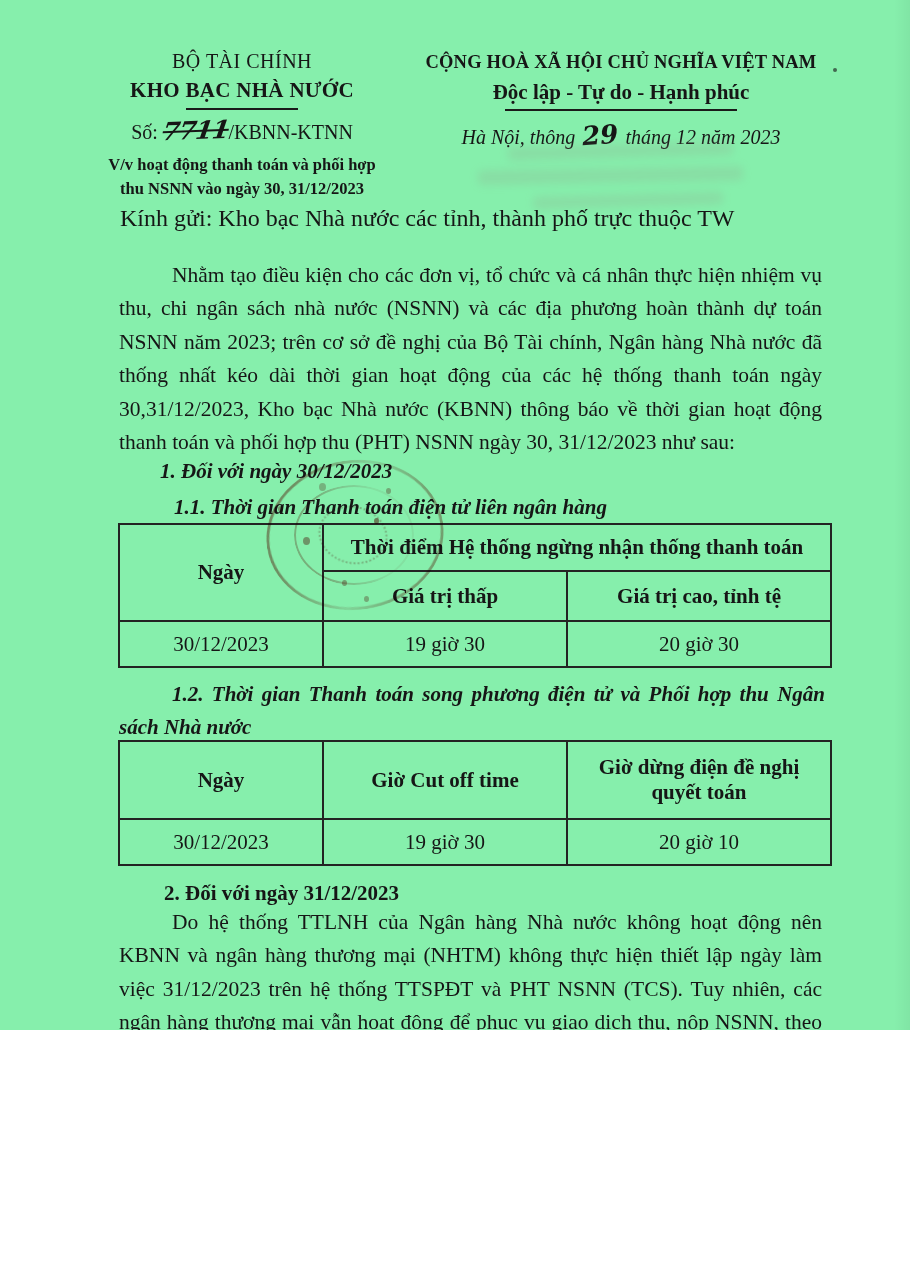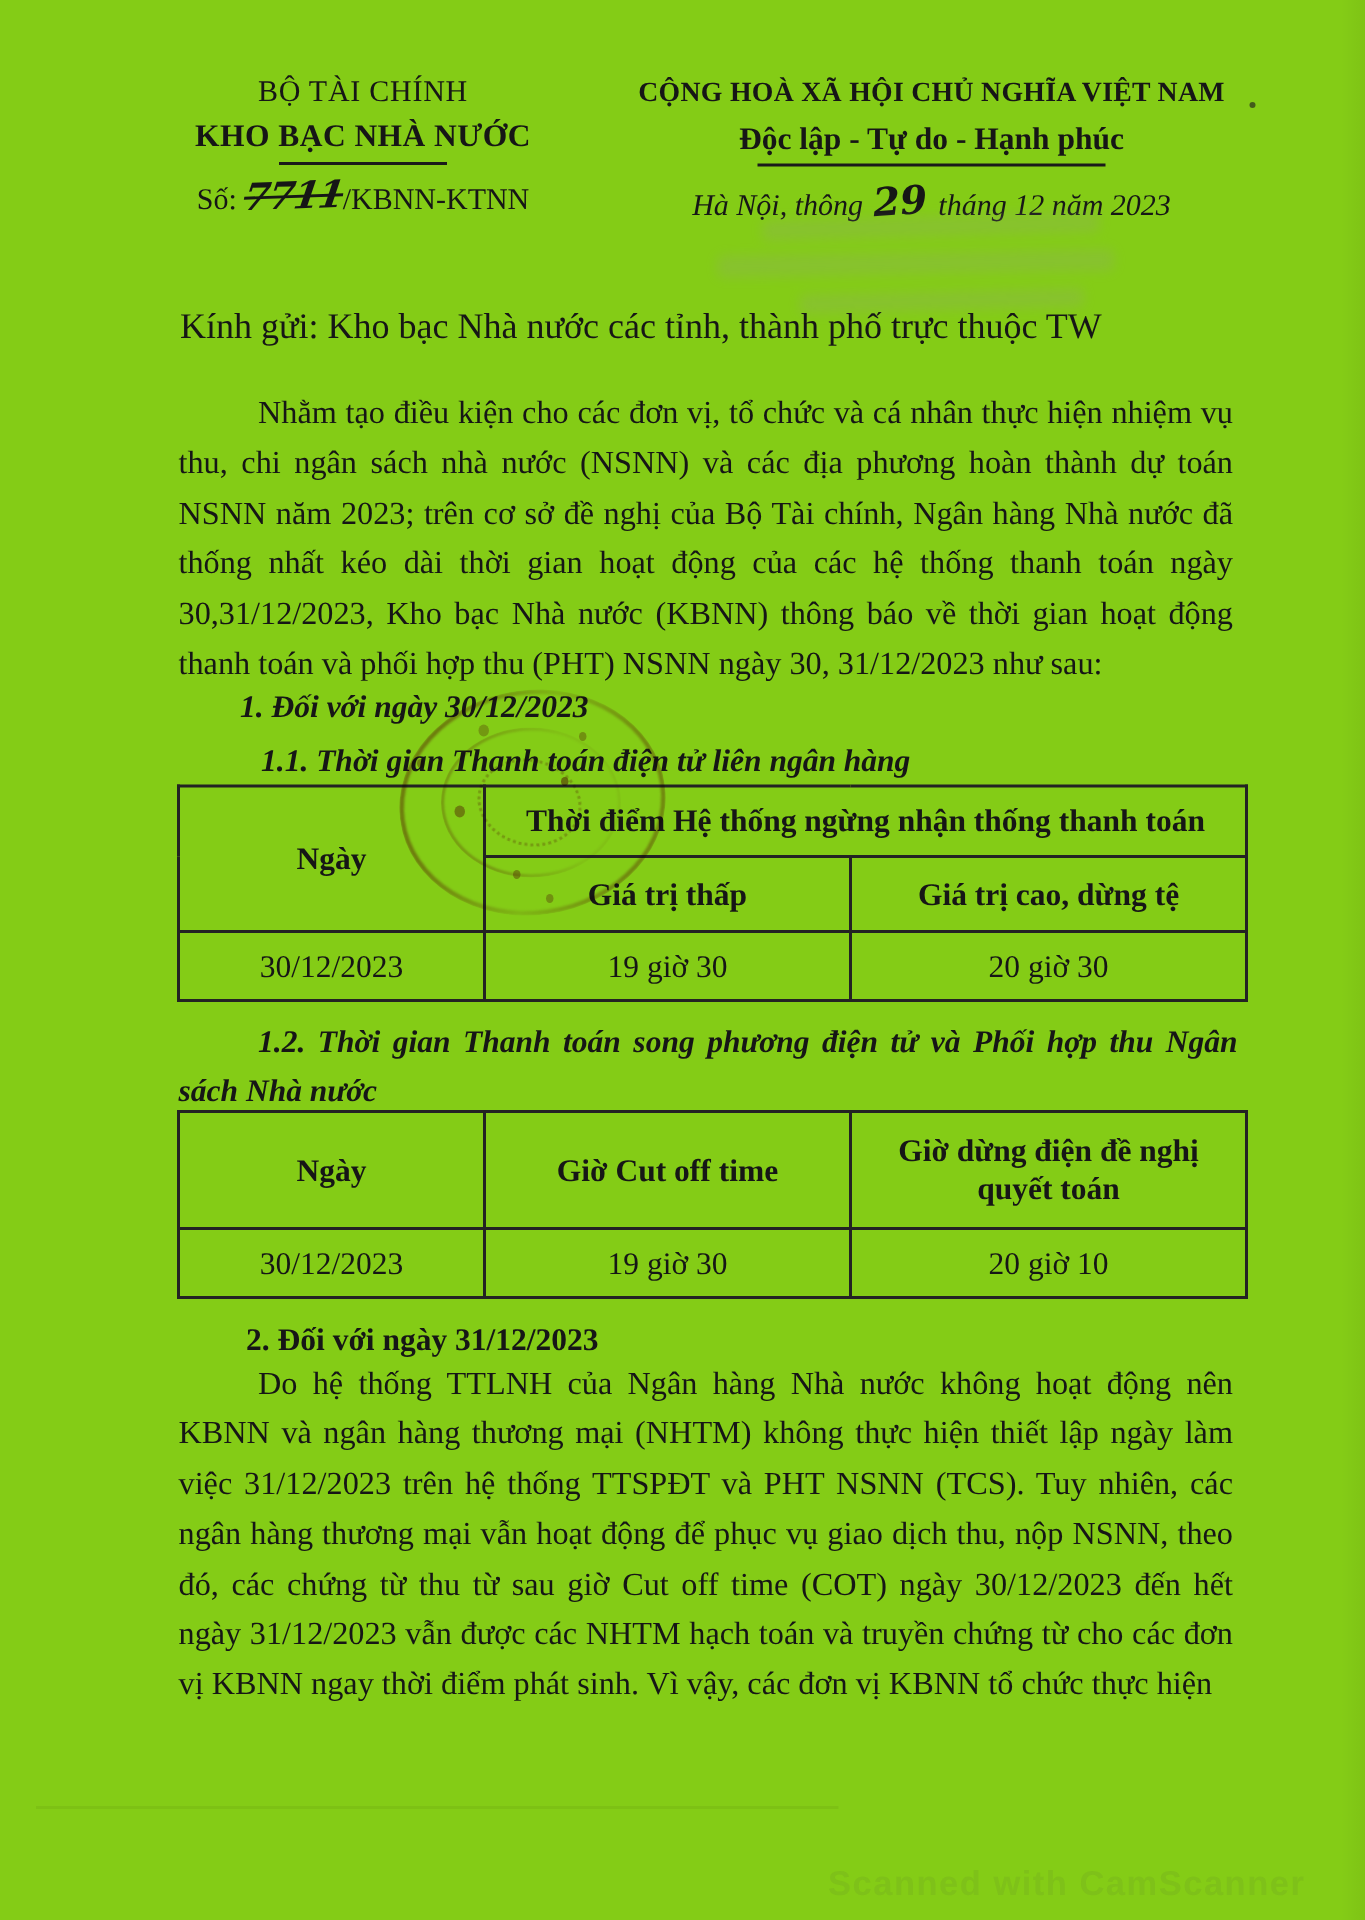--- a/index.html
+++ b/index.html
@@ -1,19 +1,19 @@
 <!DOCTYPE html>
 <html><head>
 <meta charset="utf-8">
 <style>
   html,body{margin:0;padding:0;background:#ffffff;}
   .page{
     position:relative;
-    width:910px;height:1280px;
-    background:#84cc16;
+    width:910px;height:1030px;
+    background:#86efac;
     overflow:hidden;
     font-family:"Liberation Serif","DejaVu Serif",serif;
     color:#161616;
   }
   
   .hdr-left{position:absolute;left:86px;top:50px;width:312px;text-align:center;}
   .org-parent{font-size:20px;letter-spacing:.5px;}
   .org-name{font-size:21px;font-weight:bold;margin-top:5px;letter-spacing:.3px;}
   .org-underline{width:112px;border-top:2px solid #1a1a1a;margin:5px auto 0 auto;height:0;}
   .doc-number{margin-top:6px;font-size:20px;}
@@ -100,20 +100,24 @@
 <div class="page">
 
   <div class="hdr-left">
     <div class="org-parent">BỘ TÀI CHÍNH</div>
     <div class="org-name">KHO BẠC NHÀ NƯỚC</div>
     <div class="org-underline"></div>
     <div class="doc-number">
       <span>Số:</span>
       <span class="handwrite">7711</span><span>/KBNN-KTNN</span>
     </div>
+    <div class="subject">
+      <span style="display:block">V/v hoạt động thanh toán và phối hợp</span>
+      <span style="display:block">thu NSNN vào ngày 30, 31/12/2023</span>
+    </div>
   </div>
 
   <div class="hdr-right">
     <div class="motto-1">CỘNG HOÀ XÃ HỘI CHỦ NGHĨA VIỆT NAM</div>
     <div class="motto-2">Độc lập - Tự do - Hạnh phúc</div>
     <div class="motto-underline"></div>
     <div class="date-line">
       <span>Hà Nội, thông</span>
       <span class="handwrite-day">29</span>
       <span>tháng 12 năm 2023</span>
@@ -139,21 +143,21 @@
         <col style="width:244px">
         <col style="width:264px">
       </colgroup>
     <tbody>
         <tr style="height:47px">
       <td rowspan="2" class="hd">Ngày</td>
       <td colspan="2" class="hd">Thời điểm Hệ thống ngừng nhận thống thanh toán</td>
     </tr>
     <tr style="height:50px">
       <td class="hd">Giá trị thấp</td>
-      <td class="hd">Giá trị cao, dừng tệ</td>
+      <td class="hd">Giá trị cao, tỉnh tệ</td>
     </tr>
     <tr style="height:46px">
       <td>30/12/2023</td>
       <td>19 giờ 30</td>
       <td>20 giờ 30</td>
     </tr>
   </tbody>
     </table>
 
   <div class="h12">1.2. Thời gian Thanh toán song phương điện tử và Phối hợp thu Ngân sách Nhà nước</div>

